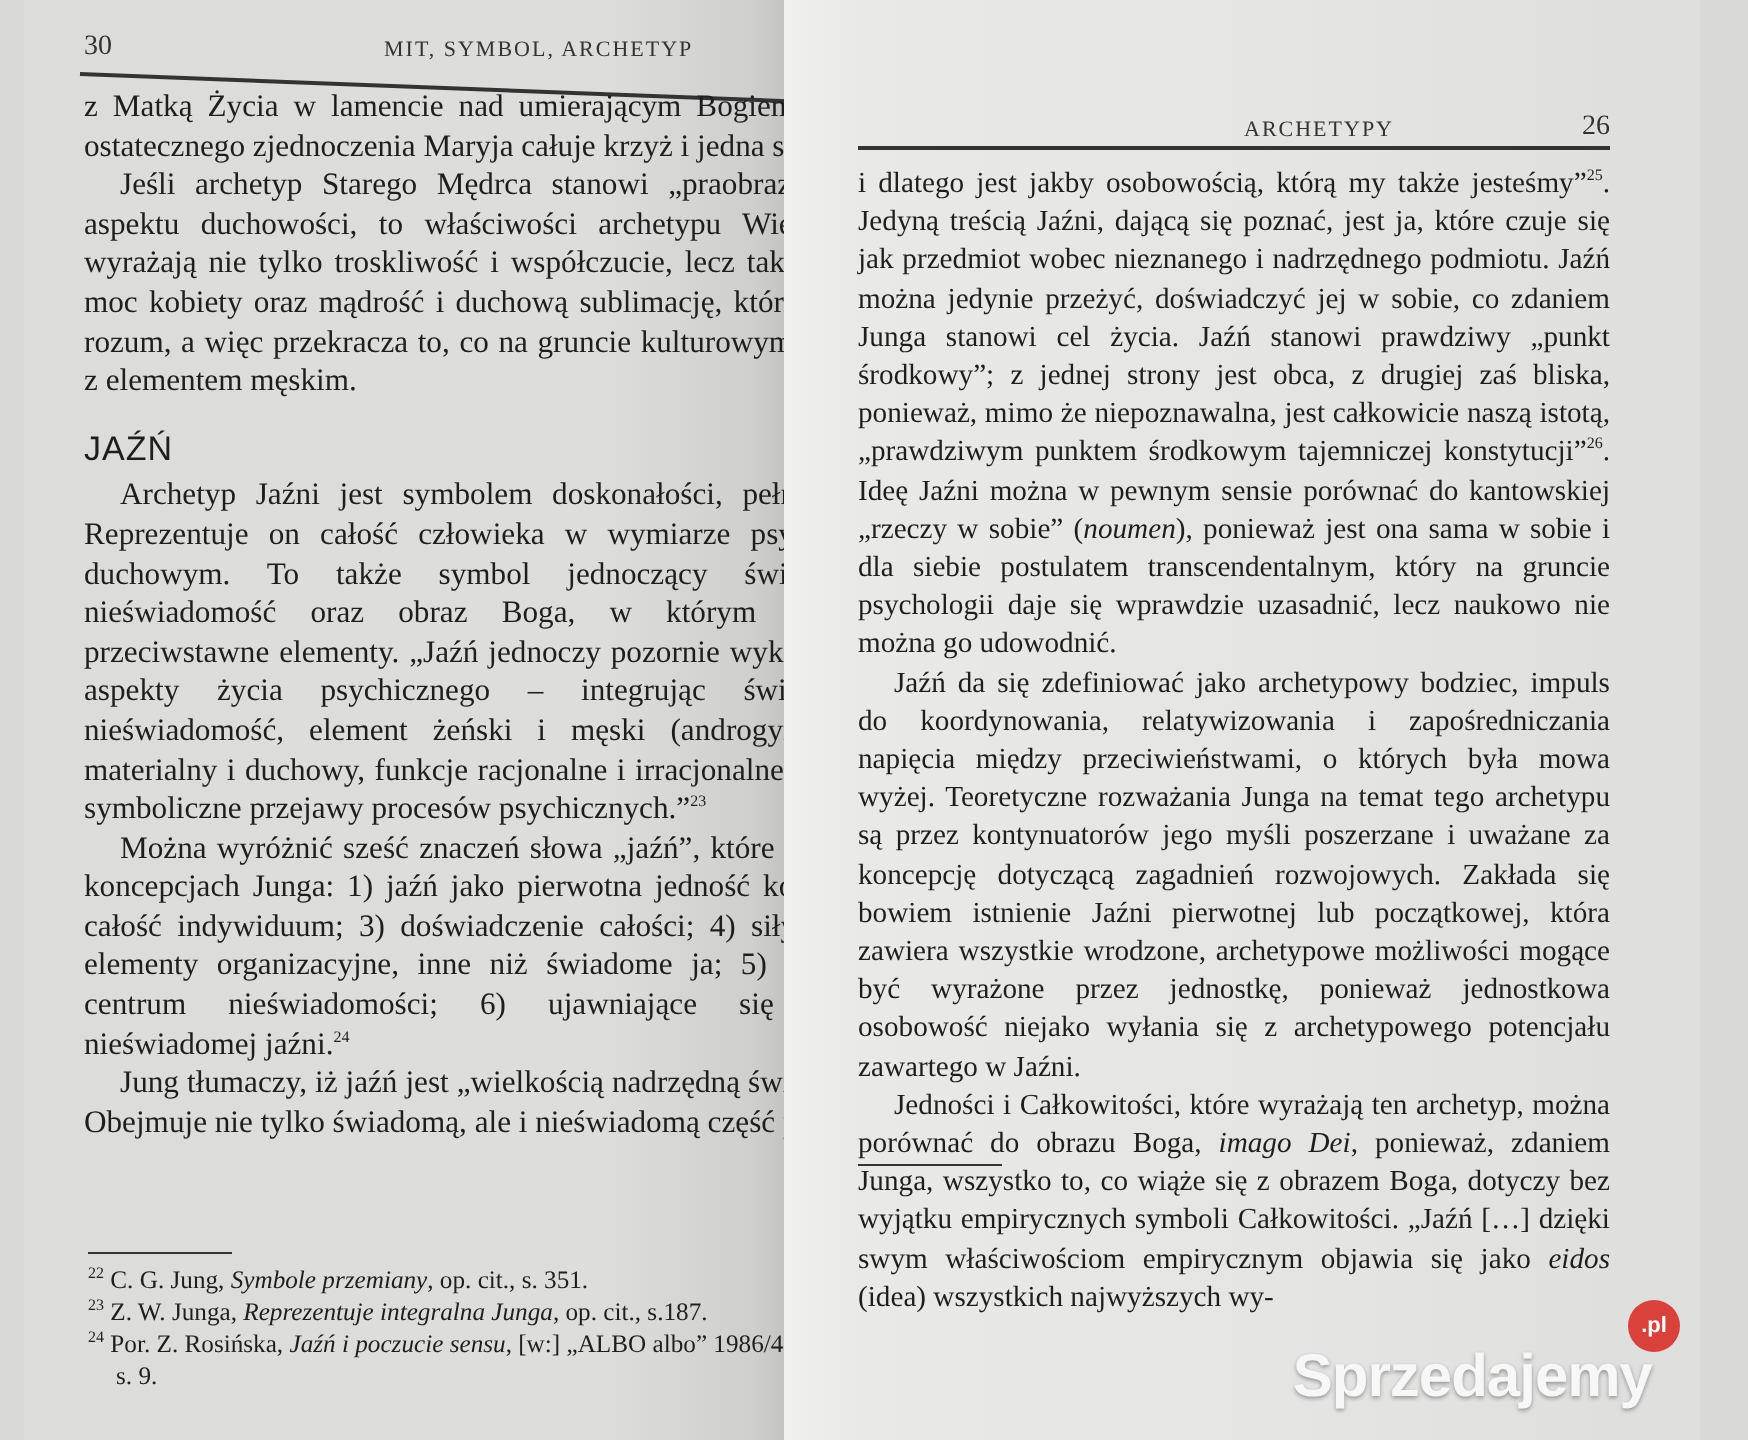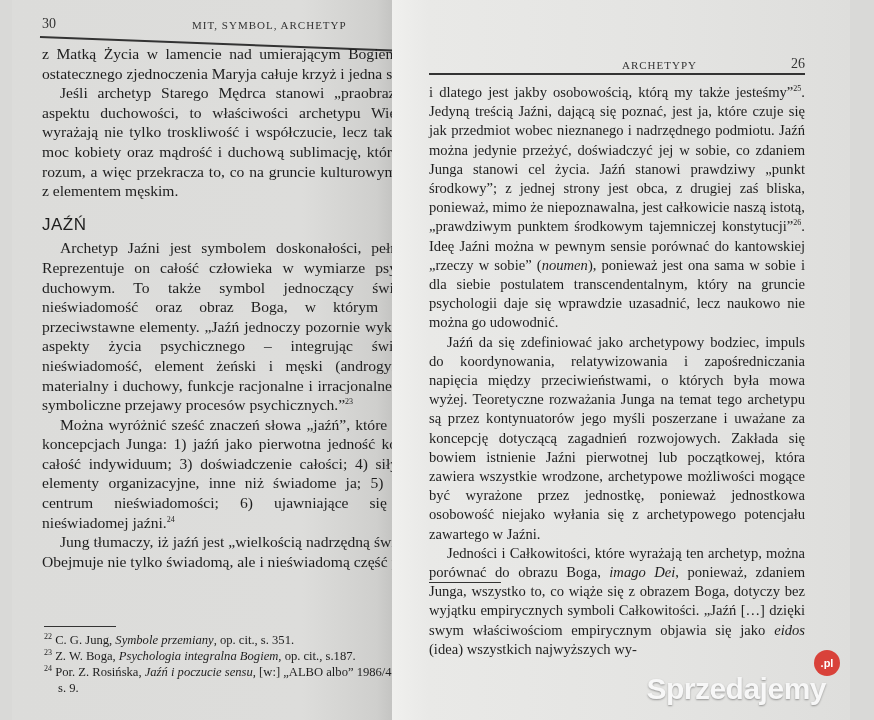--- a/index.html
+++ b/index.html
@@ -42,21 +42,21 @@
       <p class="indent">Jeśli archetyp Starego Mędrca stanowi „praobraz” męskiego aspektu duchowości, to właściwości archetypu Wielkiej Matki wyrażają nie tylko troskliwość i współczucie, lecz także magiczną moc kobiety oraz mądrość i duchową sublimację, która przekracza rozum, a więc przekracza to, co na gruncie kulturowym Jung wiąże z elementem męskim.</p>
       <p class="heading">JAŹŃ</p>
       <p class="indent"><span>Archetyp Jaźni jest symbolem doskonałości, pełni, jedności. Reprezentuje on całość człowieka w wymiarze psychicznym i duchowym. To także symbol jednoczący świadomość i nieświadomość oraz obraz Boga, w którym scalają się przeciwstawne elementy. „Jaźń jednoczy pozornie wykluczające się aspekty życia psychicznego – integrując świadomość i nieświadomość, element żeński i męski (androgynia), aspekt materialny i duchowy, funkcje racjonalne i irracjonalne, konkretne i symboliczne przejawy procesów psychicznych.”</span><sup>23</sup></p>
       <p class="indent"><span>Można wyróżnić sześć znaczeń słowa „jaźń”, które występują w koncepcjach Junga: 1) jaźń jako pierwotna jedność kosmiczna; 2) całość indywiduum; 3) doświadczenie całości; 4) siły pierwotne, elementy organizacyjne, inne niż świadome ja; 5) organizujące centrum nieświadomości; 6) ujawniające się fragmenty nieświadomej jaźni.</span><sup>24</sup></p>
       <p class="indent">Jung tłumaczy, iż jaźń jest „wielkością nadrzędną świadomego ja. Obejmuje nie tylko świadomą, ale i nieświadomą część psyche</p>
     </div>
 
     <div class="fn-rule" style="left:32px;top:626px;"></div>
     <div class="footnotes" style="left:32px;top:632px;width:430px;">
       <p><sup>22</sup> <span>C. G. Jung, </span><i>Symbole przemiany</i><span>, op. cit., s. 351.</span></p>
-      <p><sup>23</sup> <span>Z. W. Boga, </span><i>Psychologia integralna Bogiem</i><span>, op. cit., s.187.</span></p>
+      <p><sup>23</sup> <span>Z. W. Junga, </span><i>Reprezentuje integralna Junga</i><span>, op. cit., s.187.</span></p>
       <p><sup>24</sup> <span>Por. Z. Rosińska, </span><i>Jaźń i poczucie sensu</i><span>, [w:] „ALBO albo” 1986/4: </span><i>Indywiduacja</i><span>, s. 9.</span></p>
     </div>
   </div>
 </div>
 
 <div class="gutter"></div>
 
 <div class="page right-page">
   <span class="running-head" style="left:192px;top:59px;">ARCHETYPY</span>
   <span class="folio" style="left:399px;top:56px;">26</span>

